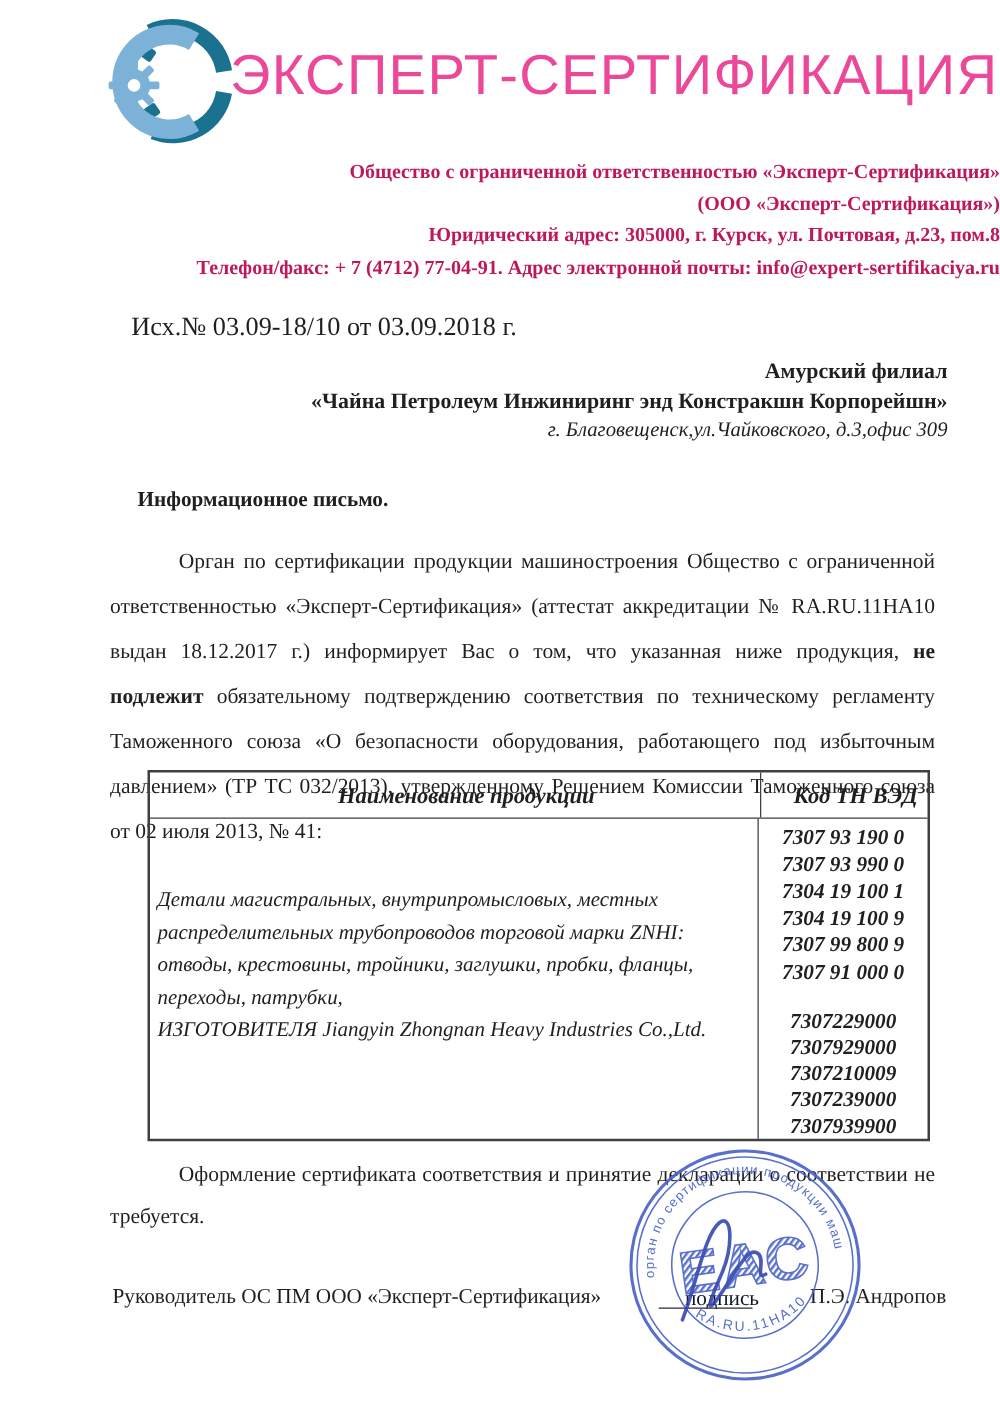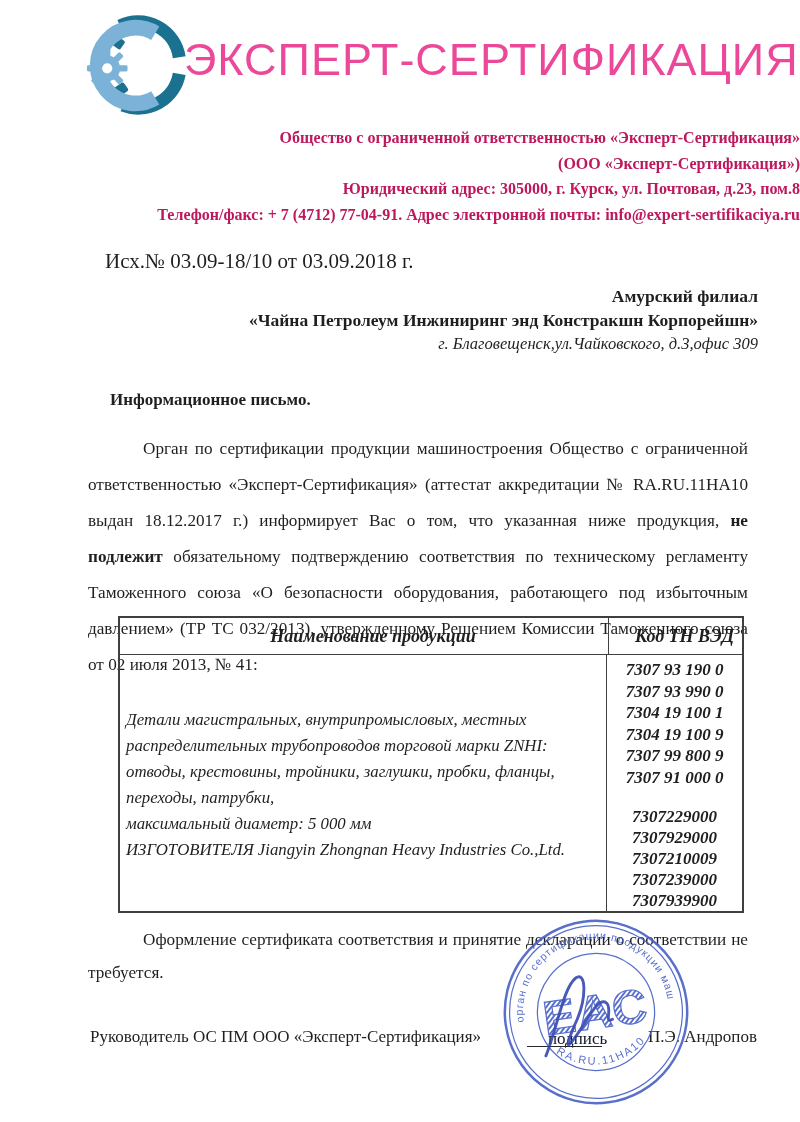--- a/index.html
+++ b/index.html
@@ -111,21 +111,20 @@
     <div class="tbl-head">
       <div class="th1">Наименование продукции</div>
       <div class="th2">Код ТН ВЭД</div>
     </div>
     <div class="tbl-body">
       <div class="td1">
         <div>Детали магистральных, внутрипромысловых, местных</div>
         <div>распределительных трубопроводов торговой марки ZNHI:</div>
         <div>отводы, крестовины, тройники, заглушки, пробки, фланцы,</div>
         <div>переходы, патрубки,</div>
-        <div>максимальный диаметр: 5 000 мм</div>
         <div>ИЗГОТОВИТЕЛЯ Jiangyin Zhongnan Heavy Industries Co.,Ltd.</div>
       </div>
       <div class="td2">
         <div class="code-g1">
           <div>7307 93 190 0</div>
           <div>7307 93 990 0</div>
           <div>7304 19 100 1</div>
           <div>7304 19 100 9</div>
           <div>7307 99 800 9</div>
           <div>7307 91 000 0</div>

